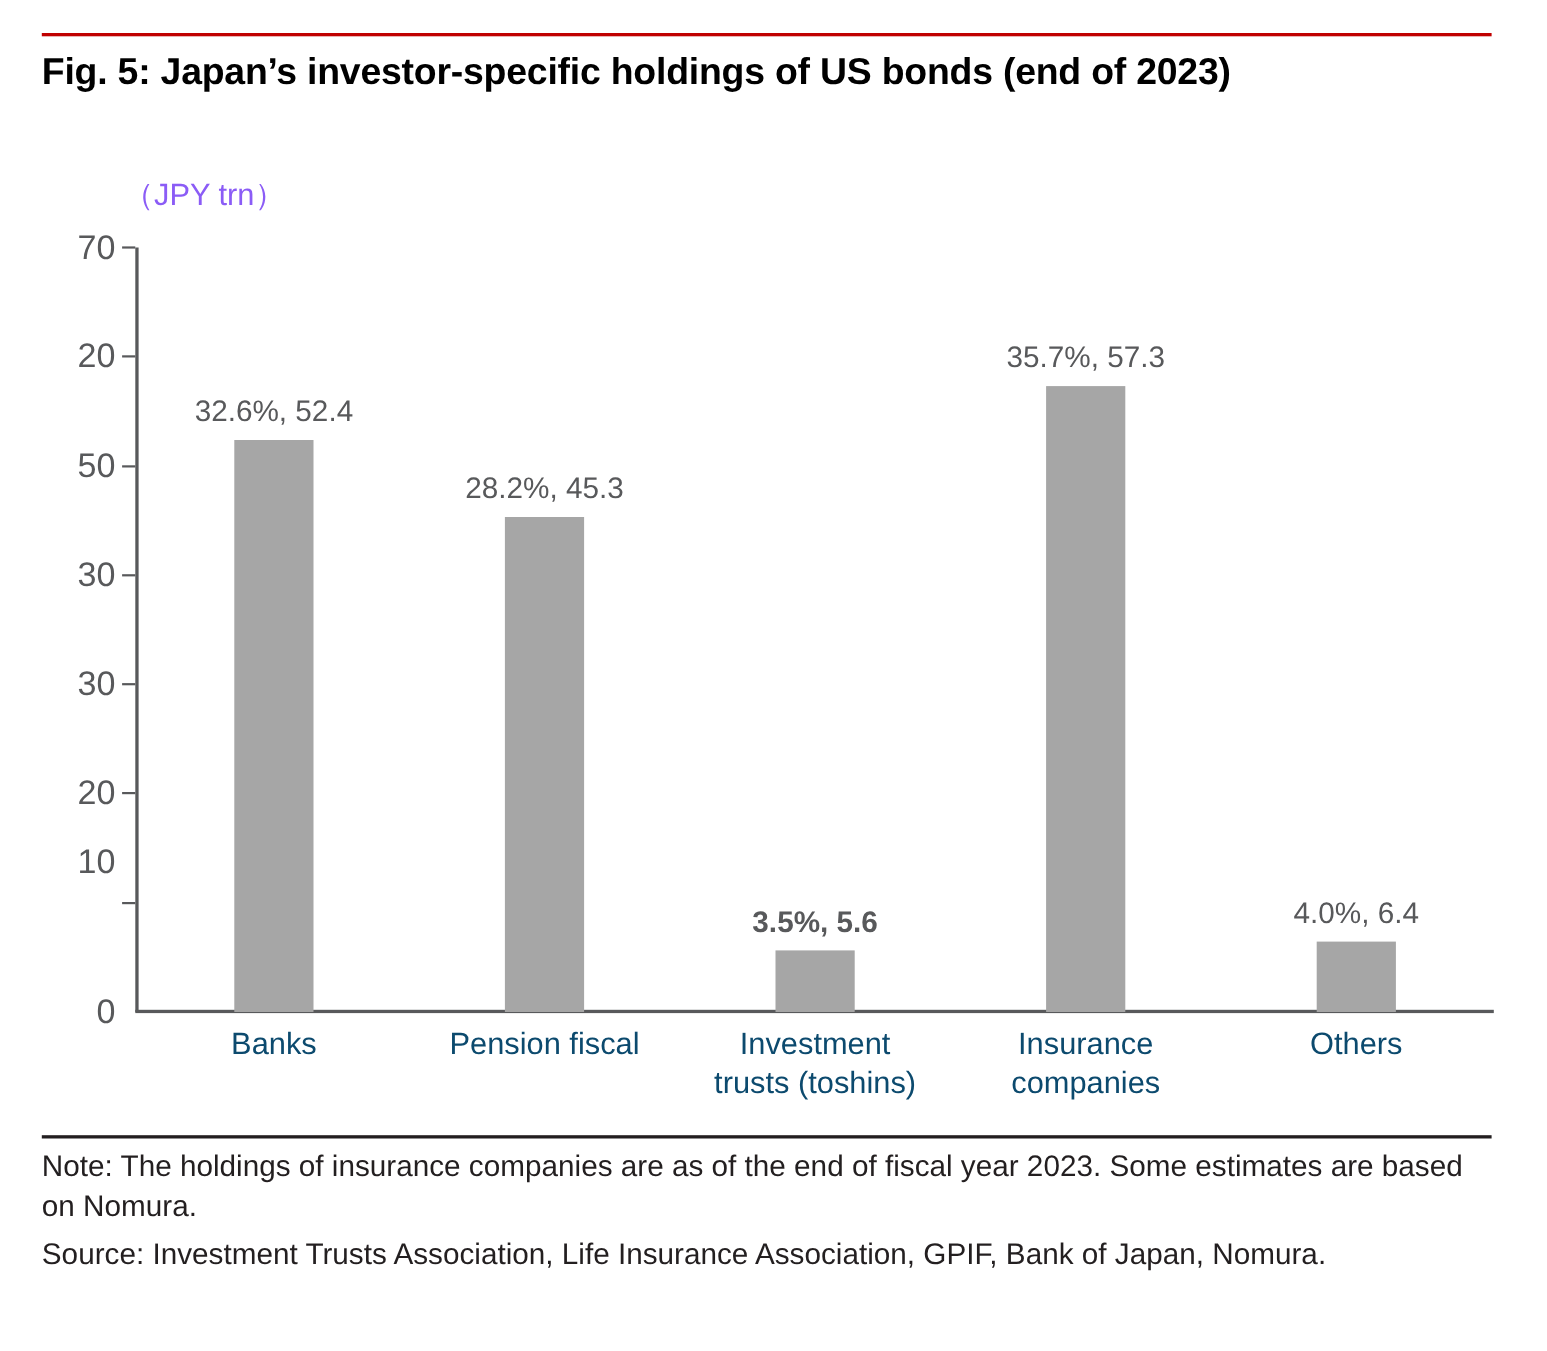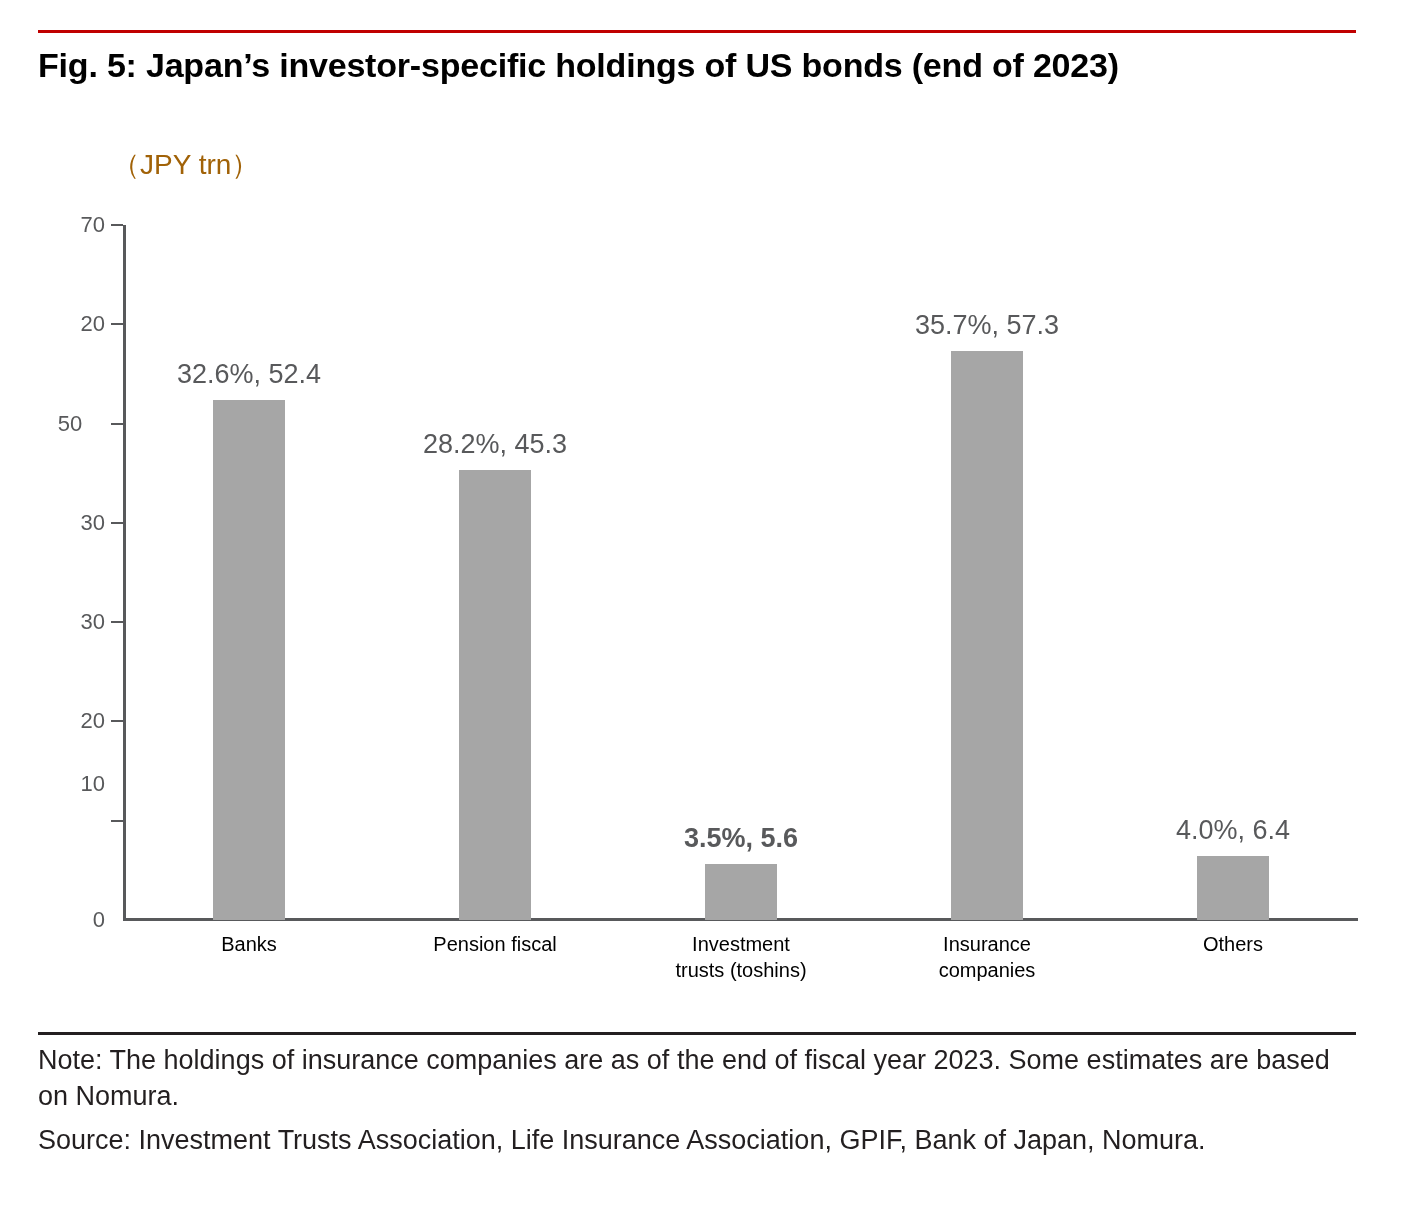--- a/index.html
+++ b/index.html
@@ -35,23 +35,23 @@
     width: 1310px;
     font-size: 34px;
     font-weight: bold;
     line-height: 1.25;
     letter-spacing: -0.2px;
     color: #000000;
   }
   .unit-label {
     position: absolute;
     left: 112px;
-    top: 146px;
+    top: 158px;
     font-size: 28px;
-    color: #a16207;
+    color: #8b5cf6;
   }
 
   
   .chart {
     position: absolute;
     left: 38px;
     top: 205px;
     width: 1320px;
     height: 805px;
   }
@@ -69,21 +69,21 @@
     top: 713px;
     width: 1235px;
     height: 3px;
     background: #58595b;
   }
   .ytick-label {
     position: absolute;
     right: 1253px;
     width: 70px;
     text-align: right;
-    font-size: 22px;
+    font-size: 31px;
     color: #58595b;
     transform: translateY(-50%);
   }
   .ytick-mark {
     position: absolute;
     left: 73px;
     width: 12px;
     height: 2px;
     background: #58595b;
   }
@@ -114,23 +114,23 @@
     transform: translateX(-50%);
     white-space: nowrap;
     font-size: 27px;
     color: #58595b;
   }
   .cat-label {
     position: absolute;
     top: 726px;
     width: 246px;
     text-align: center;
-    font-size: 20px;
+    font-size: 28px;
     line-height: 1.3;
-    color: #000000;
+    color: #0c4a6e;
   }
 
   
   .footer-rule {
     position: absolute;
     left: 38px;
     top: 1032px;
     width: 1318px;
     height: 3px;
     background: #231f20;
@@ -172,21 +172,21 @@
     <div id="yticks">
         <div class="ytick-label" style="top: 715px;">0</div>
         <div class="ytick-label" style="top: 579px;">10</div>
         <div class="ytick-mark" style="top: 614.714px;"></div>
         <div class="ytick-label" style="top: 516.429px;">20</div>
         <div class="ytick-mark" style="top: 515.429px;"></div>
         <div class="ytick-label" style="top: 417.143px;">30</div>
         <div class="ytick-mark" style="top: 416.143px;"></div>
         <div class="ytick-label" style="top: 317.857px;">30</div>
         <div class="ytick-mark" style="top: 316.857px;"></div>
-        <div class="ytick-label" style="top: 218.571px; text-align: center;">50</div>
+        <div class="ytick-label" style="top: 218.571px;">50</div>
         <div class="ytick-mark" style="top: 217.571px;"></div>
         <div class="ytick-label" style="top: 119.286px;">20</div>
         <div class="ytick-mark" style="top: 118.286px;"></div>
         <div class="ytick-label" style="top: 20px;">70</div>
         <div class="ytick-mark" style="top: 19px;"></div>
       </div>
     <div class="bars" id="bars">
         <div class="bar-slot" style="left: 0px; text-decoration: underline;">
           <div class="bar" style="height: 520.257px; background: rgb(166, 166, 166);"></div>
           <div class="bar-label" style="bottom: 530.257px;">32.6%, 52.4</div>

